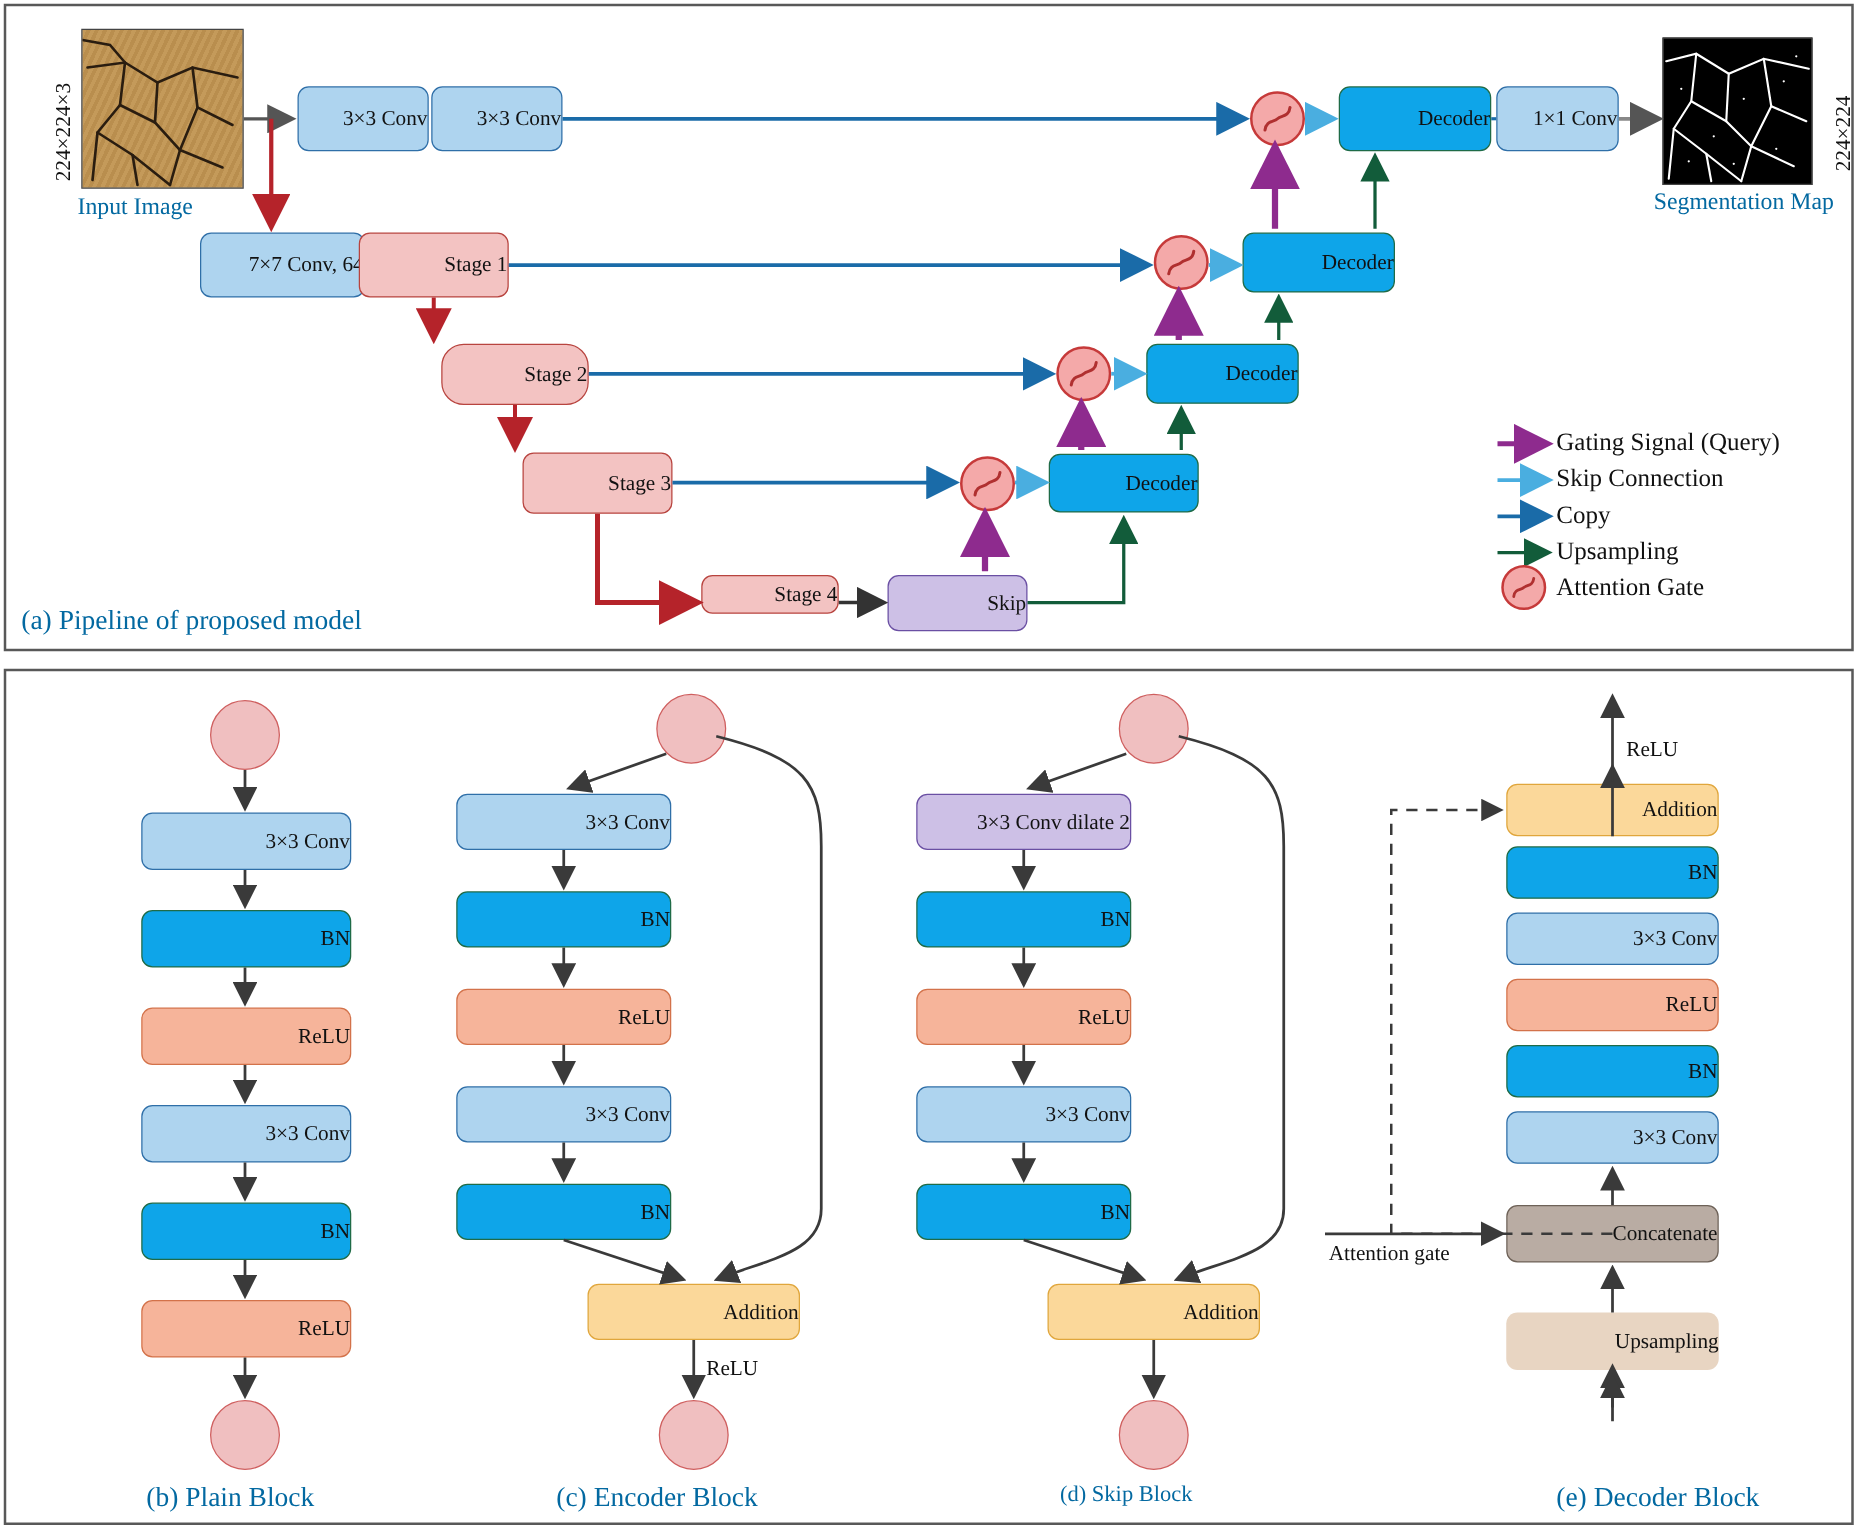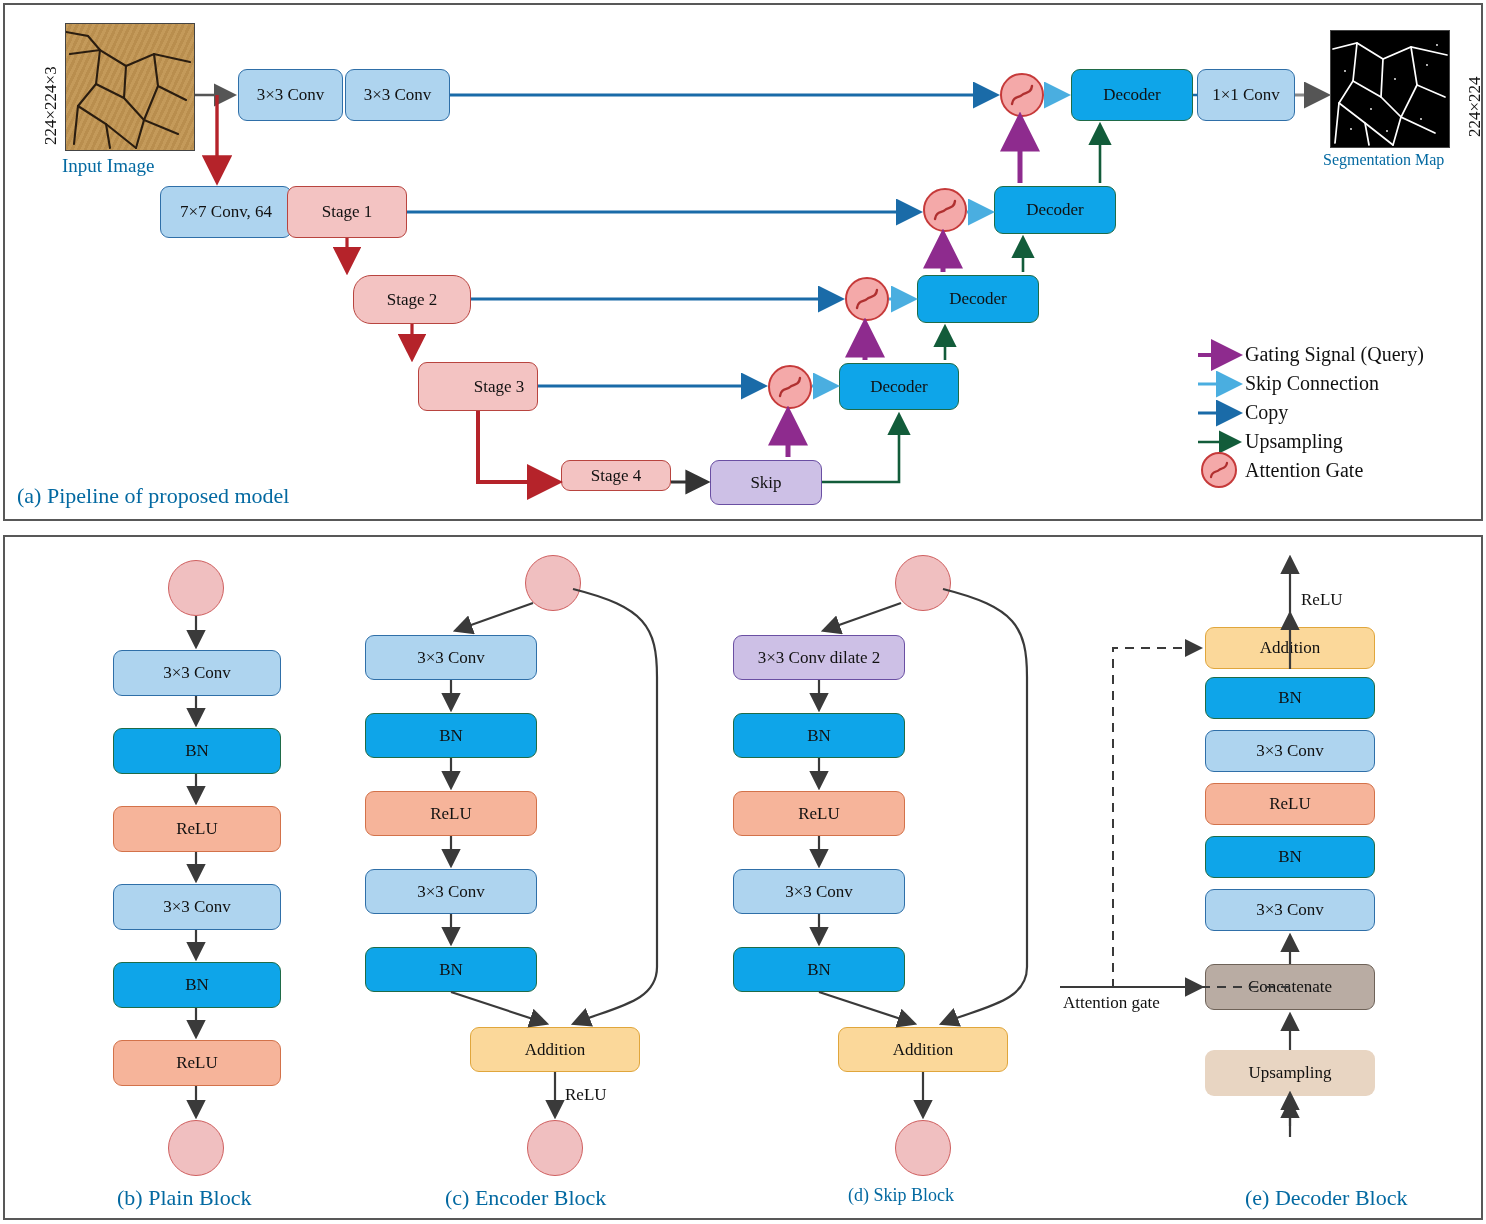--- a/index.html
+++ b/index.html
@@ -14,21 +14,21 @@
     position: absolute;
     border: 2px solid #585858;
     background: #fff;
   }
   #panel-a { left: 3px; top: 3px; width: 1480px; height: 518px; }
   #panel-b { left: 3px; top: 535px; width: 1480px; height: 685px; }
 
   .node {
     position: absolute;
     border-radius: 9px;
-    display: flex; align-items: center; justify-content: center;
+    display: flex; align-items: center; justify-content: flex-end;
     text-align: center;
     font-size: 17px;
     color: #111;
     line-height: 1.05;
     white-space: nowrap;
   }
   .blue   { background: #aed4ef; border: 1.4px solid #2f6fa8; }
   .pink   { background: #f3c3c2; border: 1.4px solid #b8443f; }
   .green  { background: #0ea5e9; border: 1.4px solid #1f6b47; }
   .purple { background: #cdc0e6; border: 1.4px solid #6a4fa3; }
@@ -108,21 +108,21 @@
         <circle cx="96" cy="34" r="0.9"></circle>
           <circle cx="40" cy="78" r="0.9"></circle>
         <circle cx="90" cy="88" r="0.9"></circle>
           <circle cx="20" cy="98" r="0.9"></circle>
         <circle cx="106" cy="14" r="0.9"></circle>
           <circle cx="56" cy="100" r="0.9"></circle>
       </g>
     </svg>
   </div>
   <div class="vlabel" style="left:1460px; top:132px; font-size:17px;">224×224</div>
-  <div class="caption" style="left:1318px; top:146px; font-size:16px;">Segmentation  Map</div>
+  <div class="caption" style="left:1318px; top:146px; font-size:19px;">Segmentation  Map</div>
 
   <div class="node blue" style="left:233px; top:64px; width:105px; height:52px;">
     <span>3×3 Conv</span>
   </div>
   <div class="node blue" style="left:340px; top:64px; width:105px; height:52px;">
     <span>3×3 Conv</span>
   </div>
 
   <div class="node blue" style="left:155px; top:181px; width:132px; height:52px;">
     <span>7×7 Conv, 64</span>

